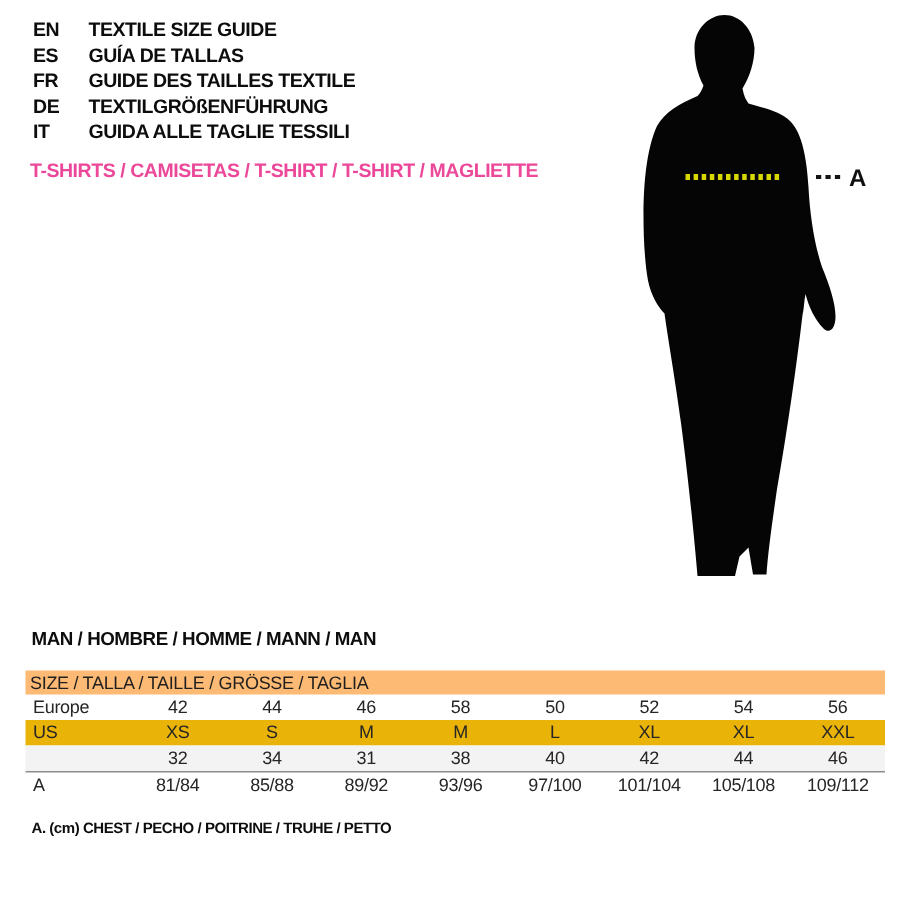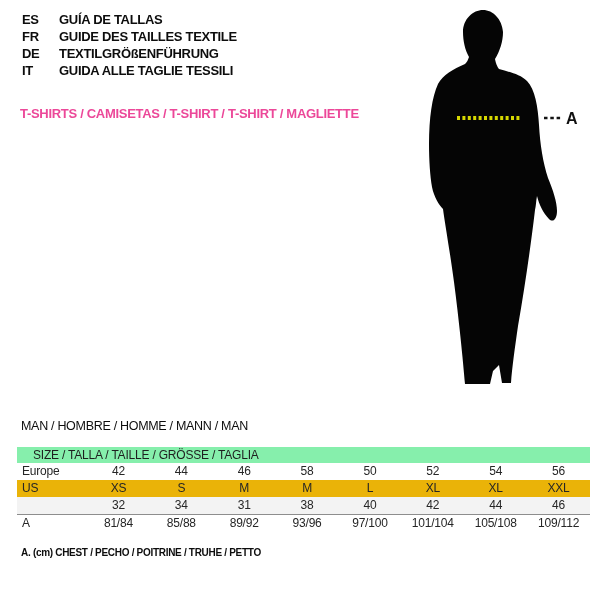--- a/index.html
+++ b/index.html
@@ -31,31 +31,31 @@
     font-weight: 700; font-size: 13px; line-height: 18.5px;
     letter-spacing: -0.3px; color: #ec4899;
   }
 
   
   .figure-wrap { position: absolute; left: 405px; top: 8px; width: 185px; height: 380px; }
 
   
   .section-title {
     position: absolute; left: 21px; top: 419px;
-    font-weight: 400; font-size: 12.5px; letter-spacing: -0.3px; color: #0d0d0d;
+    font-weight: 700; font-size: 12.5px; letter-spacing: -0.3px; color: #0d0d0d;
   }
 
   
   .size-table {
     position: absolute; left: 17px; top: 447px; width: 573px;
     font-size: 12px; letter-spacing: -0.2px; color: #262626;
   }
   .st-header {
     height: 16px; line-height: 16px;
-    background: #86efac; padding-left: 16px;
+    background: #fdba74; padding-left: 3px;
     color: #1f1f1f;
   }
   .st-row { display: flex; height: 17px; line-height: 17px; }
   .st-row.shade1 { background: #eab308; }
   .st-row.shade2 { background: #f3f3f3; }
   .st-row.rowA  { border-top: 1px solid #8d8d8d; }
   .st-label { width: 70px; padding-left: 5px; box-sizing: border-box; }
   .st-cell  { flex: 1; text-align: center; }
 
   
@@ -63,20 +63,24 @@
     position: absolute; left: 21px; top: 547px;
     font-weight: 700; font-size: 10px; letter-spacing: -0.3px; color: #0d0d0d;
   }
 </style>
 </head>
 <body>
 
 <div class="canvas">
 
   <div class="lang-block">
+    <div class="lang-row">
+      <span class="lang-code">EN</span>
+      <span>TEXTILE SIZE GUIDE</span>
+    </div>
     <div class="lang-row">
       <span class="lang-code">ES</span>
       <span>GUÍA DE TALLAS</span>
     </div>
     <div class="lang-row">
       <span class="lang-code">FR</span>
       <span>GUIDE DES TAILLES TEXTILE</span>
     </div>
     <div class="lang-row">
       <span class="lang-code">DE</span>

